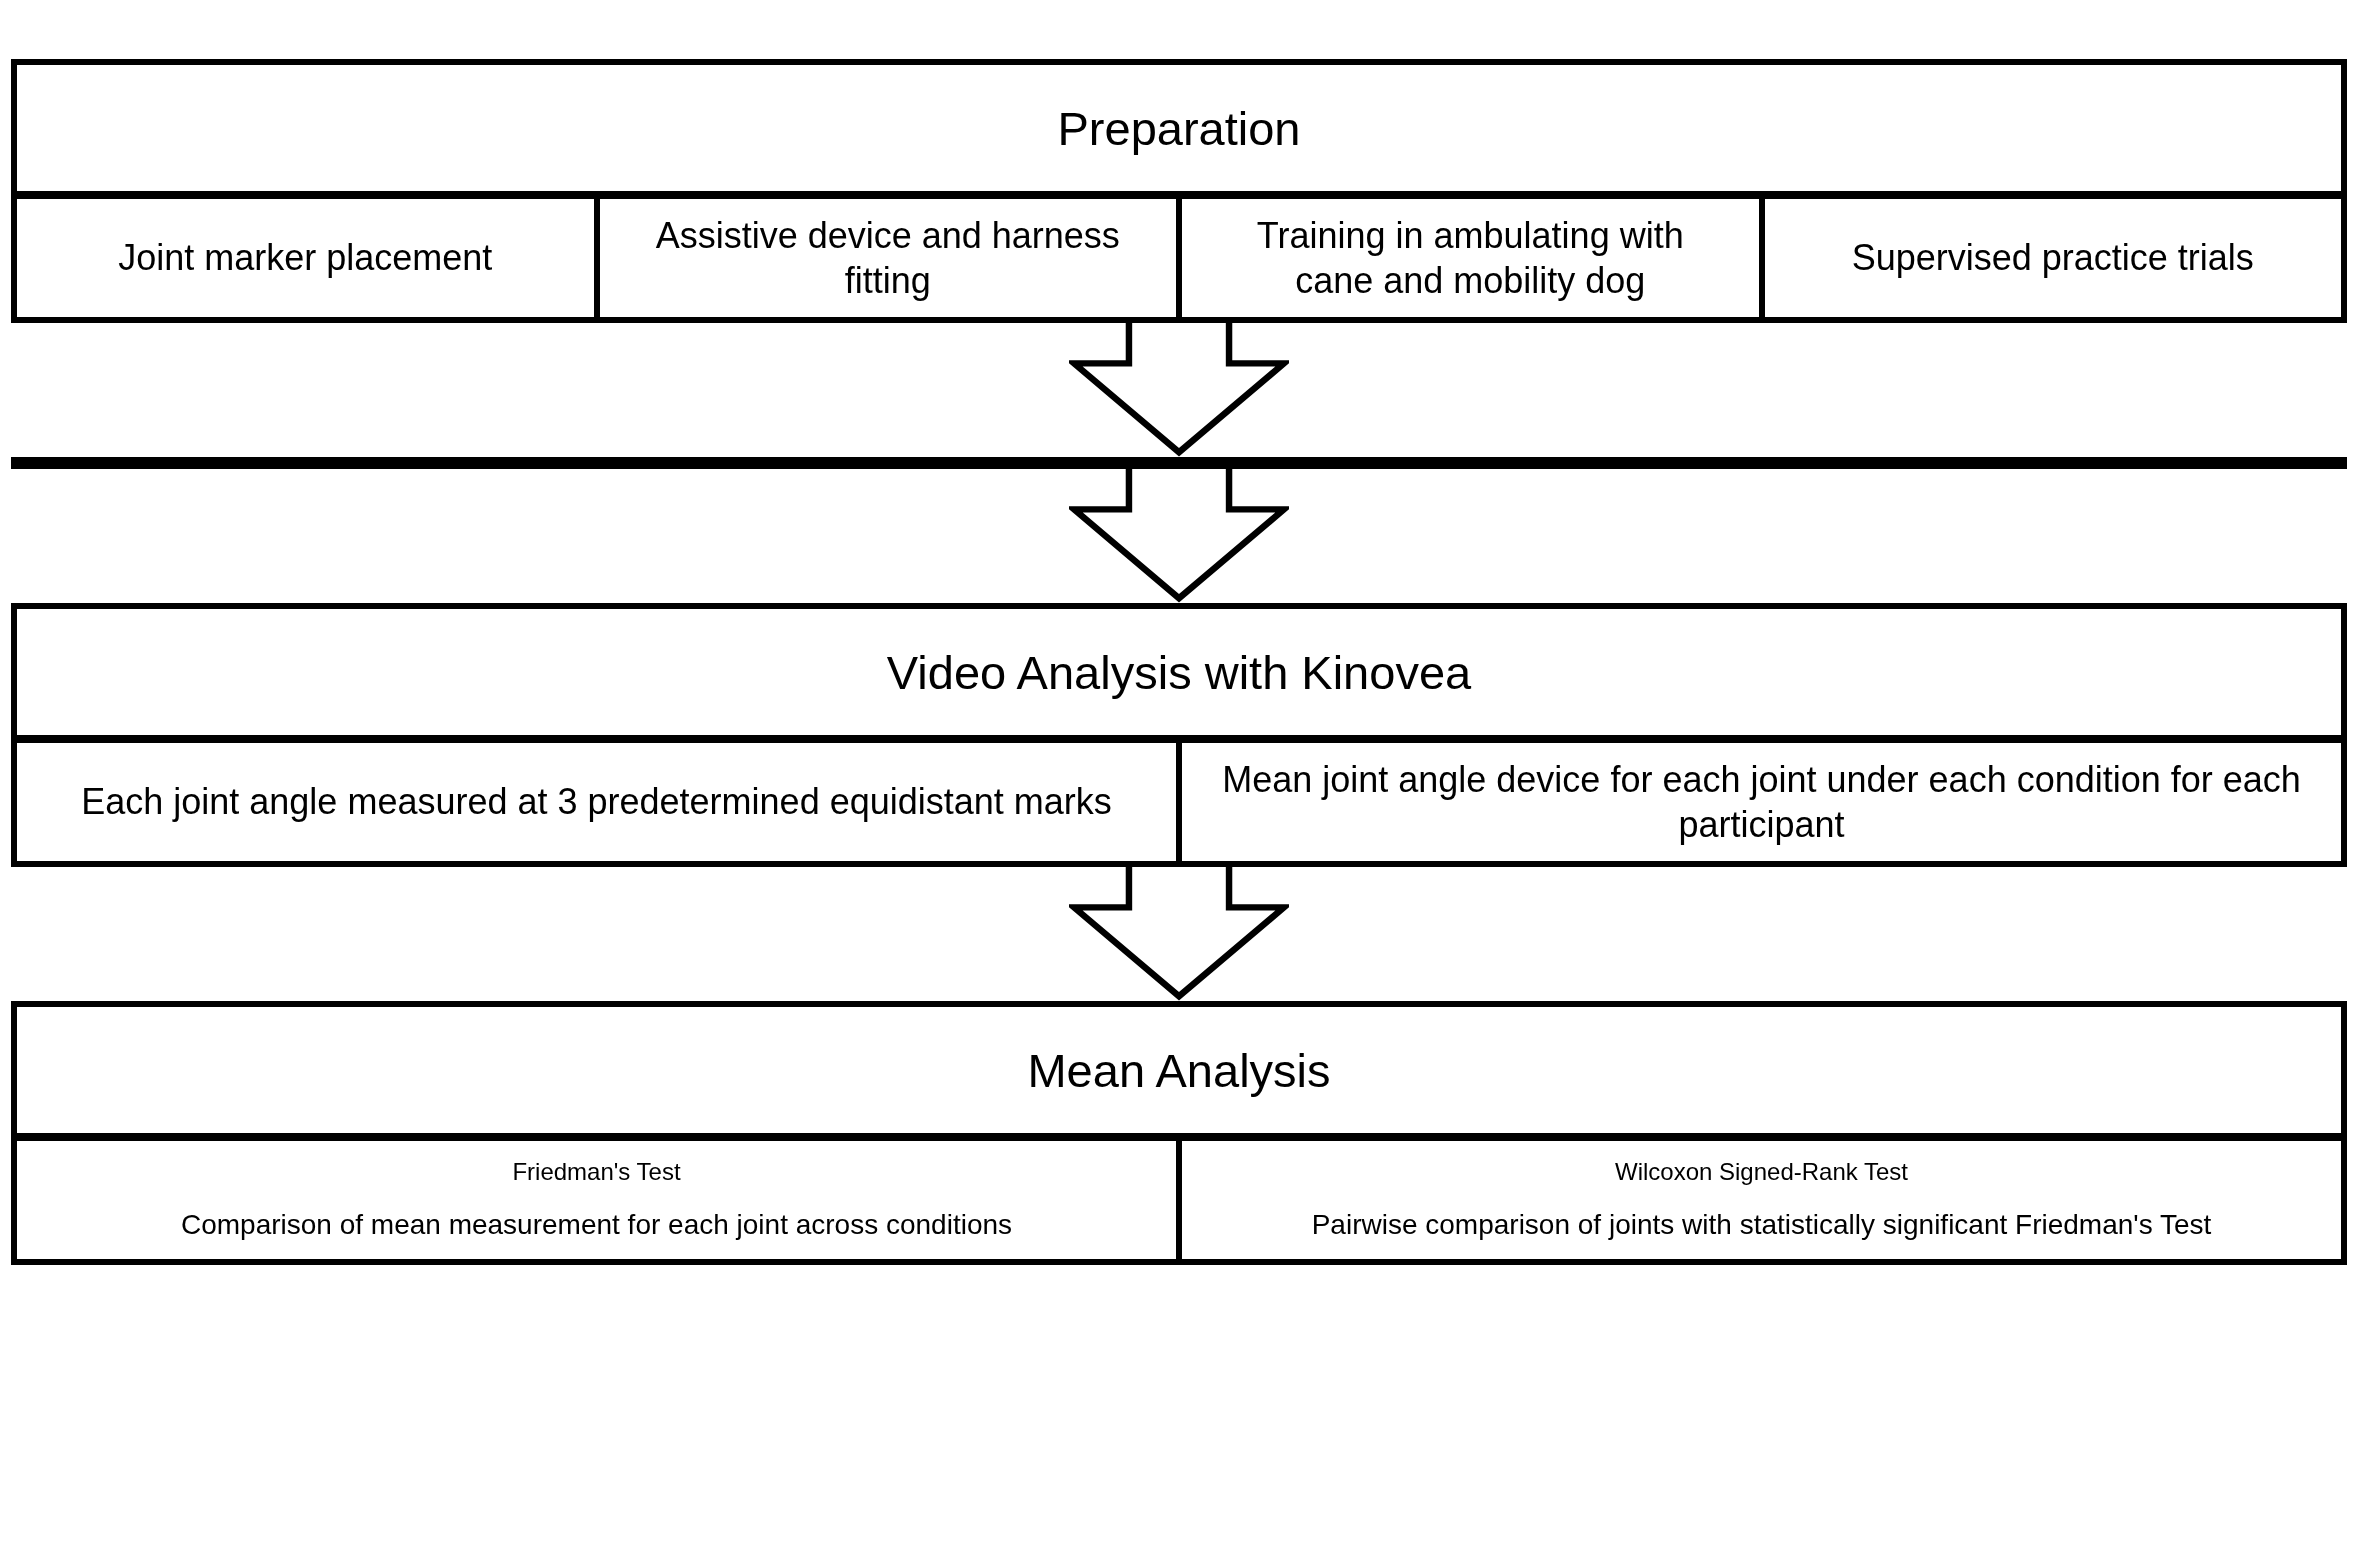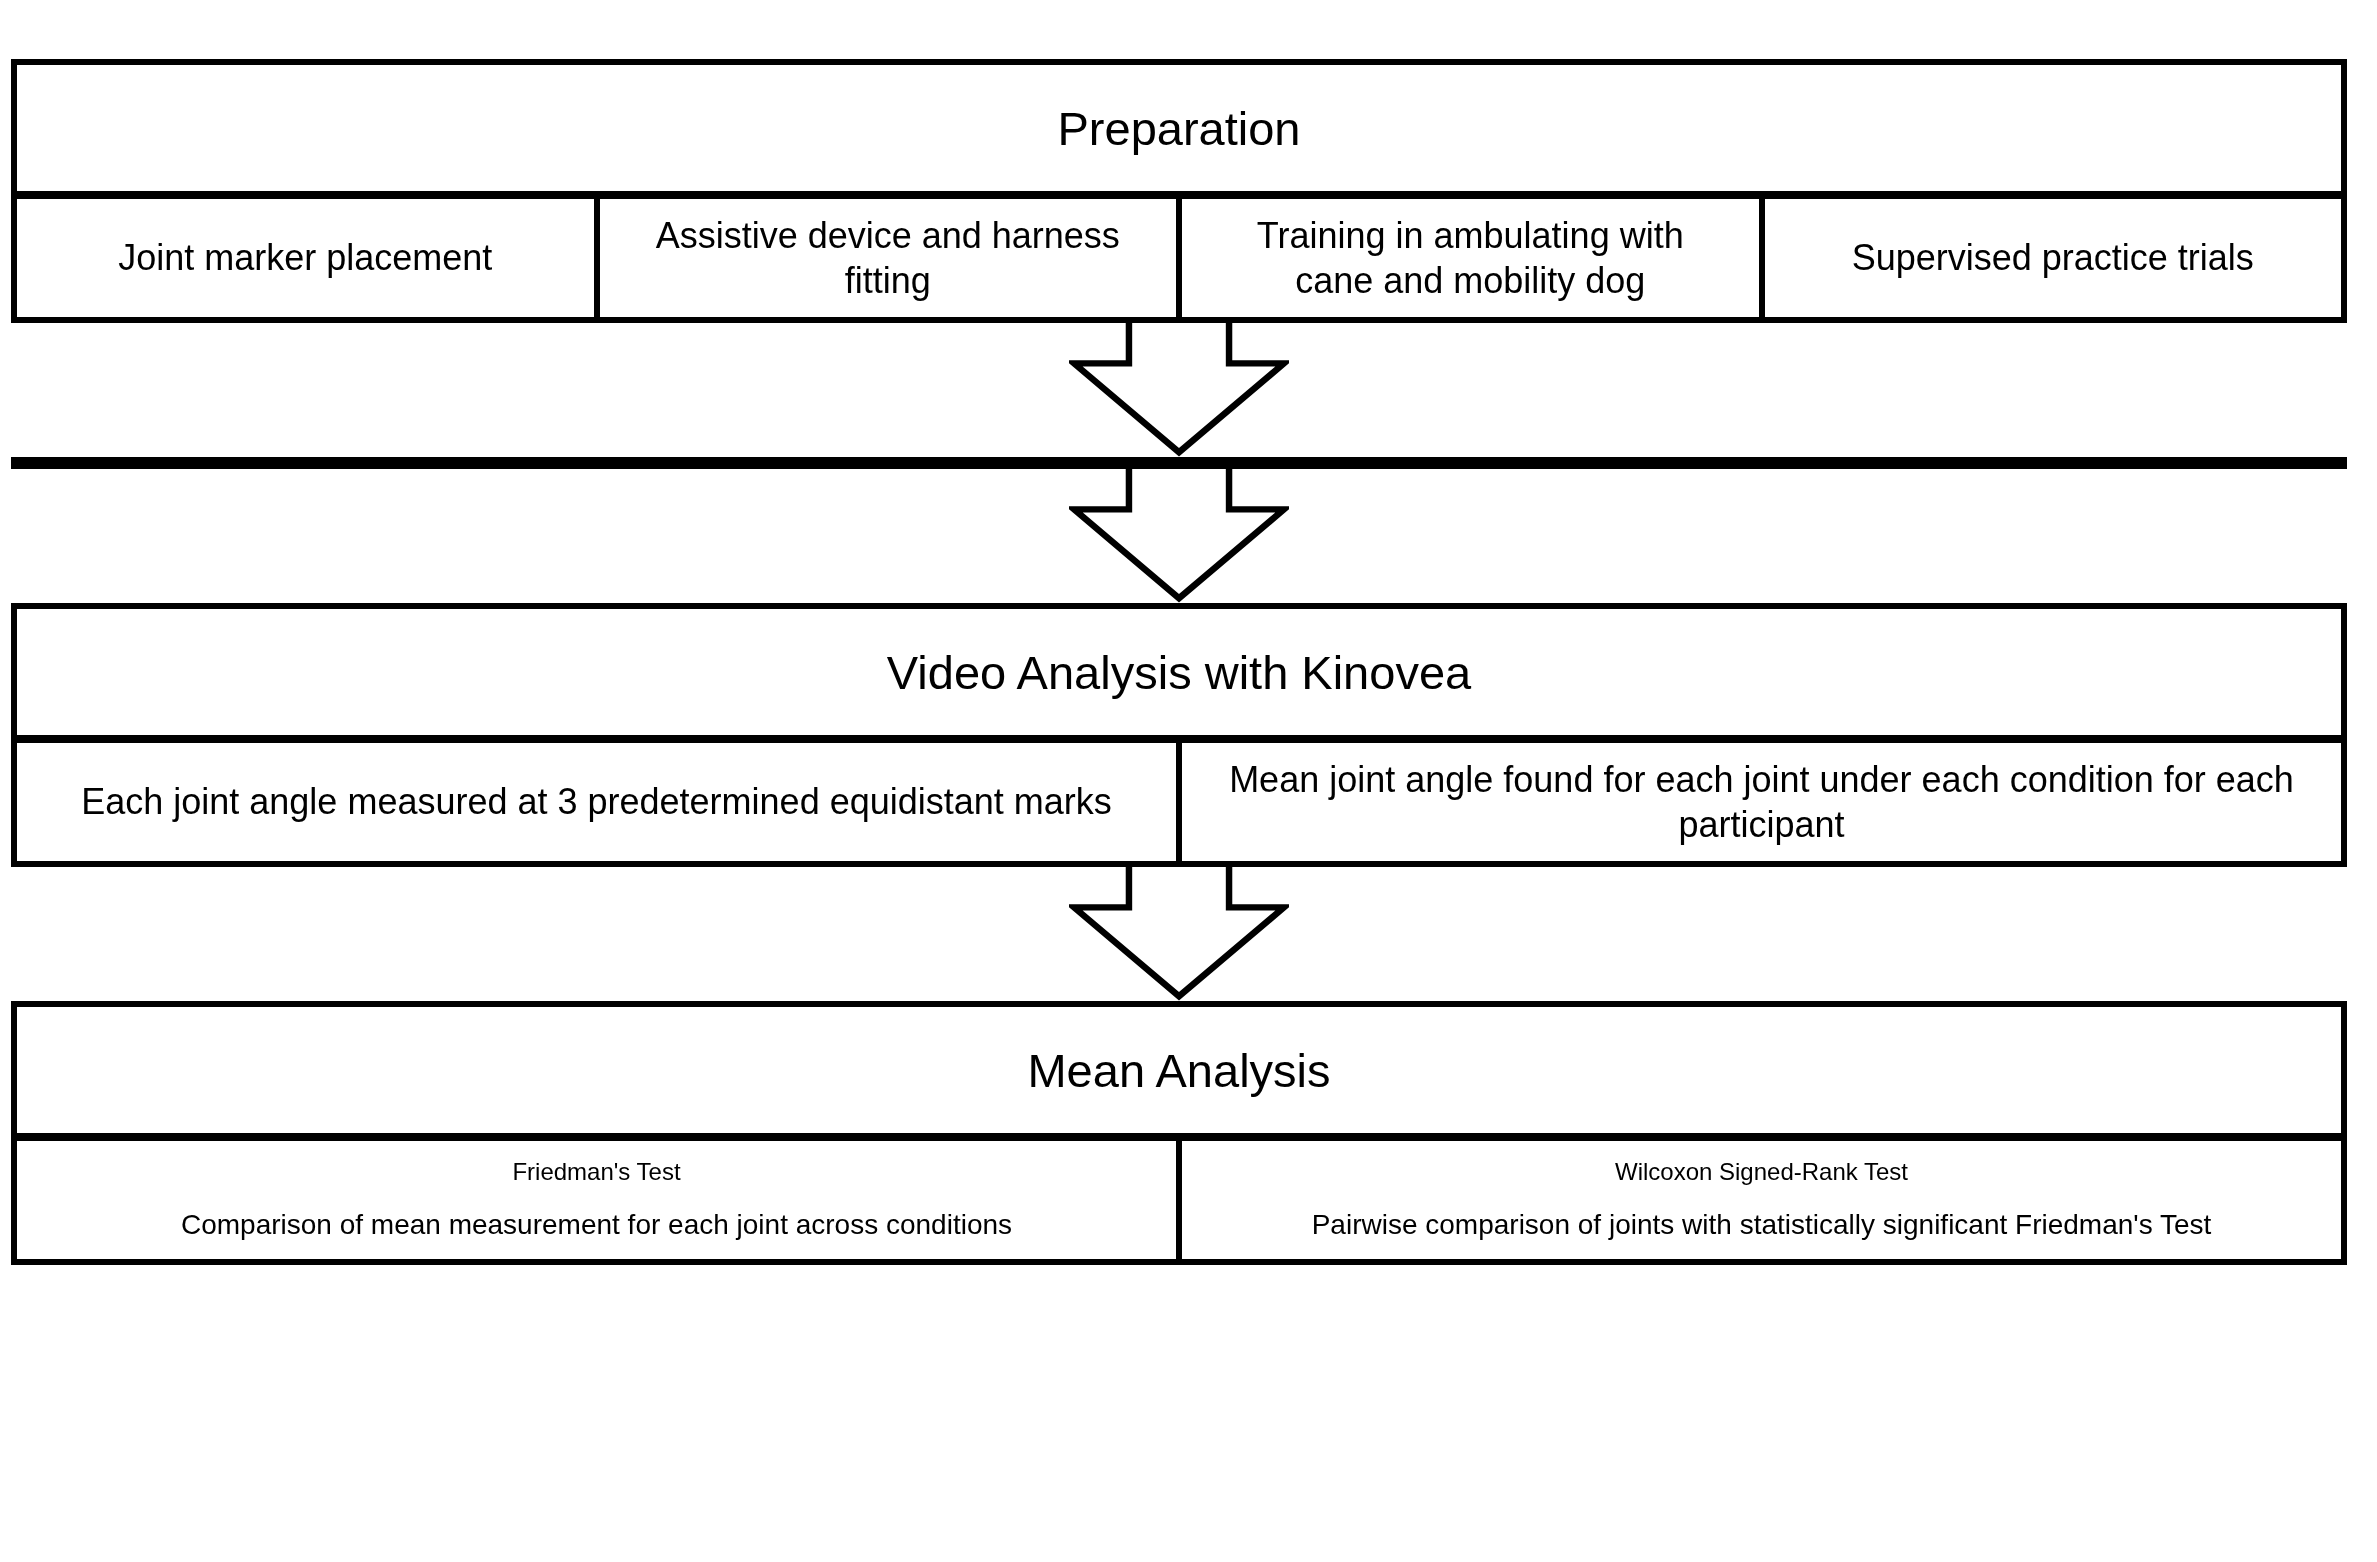--- a/index.html
+++ b/index.html
@@ -86,21 +86,21 @@
   <div class="arrow-row">
     <svg class="arrow-svg" width="220" height="134" viewBox="0 0 272 166" xmlns="http://www.w3.org/2000/svg">
       <path d="M 74 0 L 74 50 L 6 50 L 136 160 L 266 50 L 198 50 L 198 0" fill="#ffffff" stroke="#000000" stroke-width="8" stroke-linejoin="miter"></path>
     </svg>
   </div>
 
   <section class="flow-section">
     <div class="flow-header">Video Analysis with Kinovea</div>
     <div class="flow-cells">
       <div class="flow-cell">Each joint angle measured at 3 predetermined equidistant marks</div>
-      <div class="flow-cell">Mean joint angle found for each joint under each condition for each participant</div>
+      <div class="flow-cell">Mean joint angle device for each joint under each condition for each participant</div>
     </div>
   </section>
 
   <div class="arrow-row">
     <svg class="arrow-svg" width="220" height="134" viewBox="0 0 272 166" xmlns="http://www.w3.org/2000/svg">
       <path d="M 74 0 L 74 50 L 6 50 L 136 160 L 266 50 L 198 50 L 198 0" fill="#ffffff" stroke="#000000" stroke-width="8" stroke-linejoin="miter"></path>
     </svg>
   </div>
 
   <section class="flow-section">

